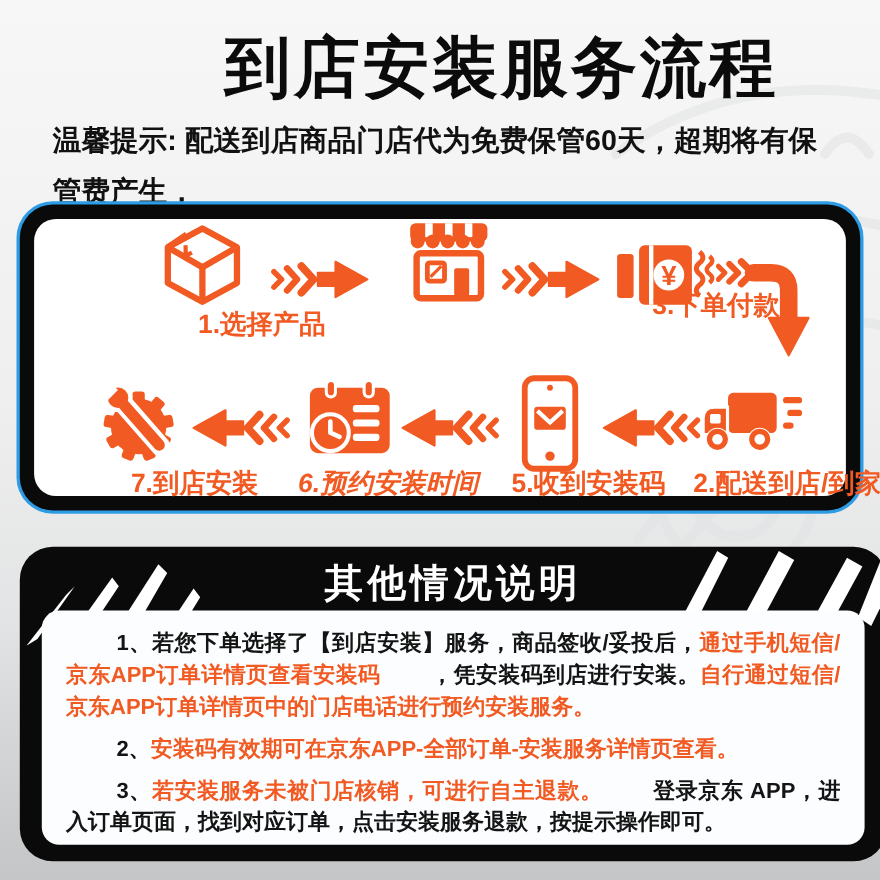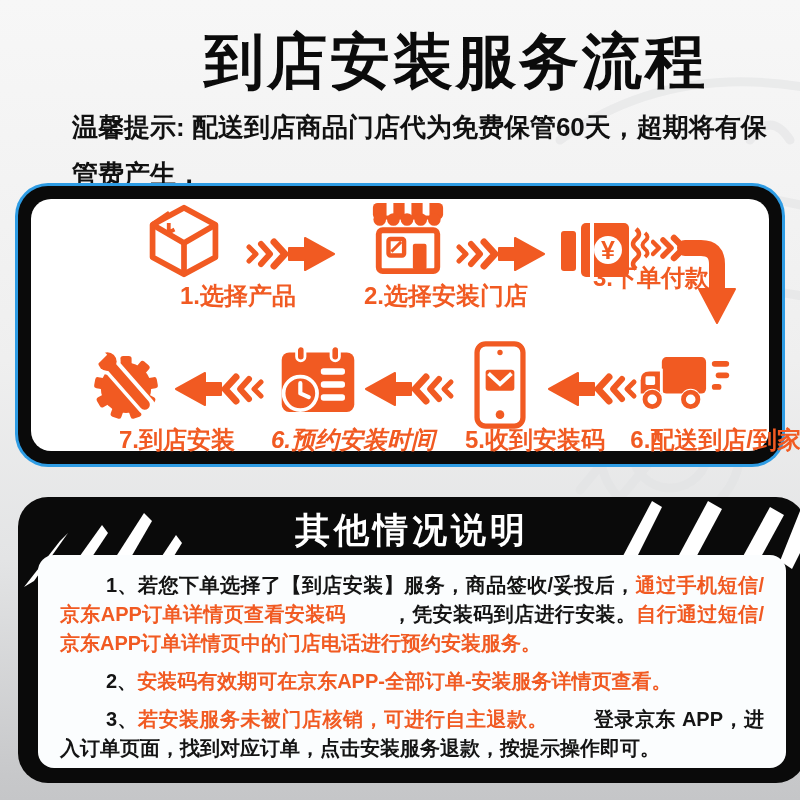--- a/index.html
+++ b/index.html
@@ -6,21 +6,21 @@
   body{font-family:"Liberation Sans","DejaVu Sans",sans-serif;}
   .canvas{position:relative;width:800px;height:800px;overflow:hidden;
     background:linear-gradient(180deg,#f7f7f7 0%,#efefef 45%,#e3e4e5 70%,#c7c8ca 97%,#c5c6c8 100%);}
   
   .watermark{position:absolute;right:-20px;top:20px;opacity:.55;}
   
   .main-title{position:absolute;left:16px;top:22px;width:100%;text-align:center;
     font-size:60px;font-weight:900;color:#0b0b0b;letter-spacing:3px;padding-left:40px;}
   
   .notice{position:absolute;left:48px;top:104px;width:716px;font-size:26px;font-weight:700;
-    color:#111;line-height:47px;margin-left:24px;}
+    color:#111;line-height:47px;}
   
   .flow-box{position:absolute;left:18px;top:186px;width:764px;height:278px;background:#0a0a0a;
     border-radius:30px;box-shadow:0 0 0 3px #2e9ce4;box-sizing:border-box;}
   .flow-inner{position:absolute;inset:13px;background:#ffffff;border-radius:20px;}
   .flow-item{position:absolute;}
   .step-label{position:absolute;font-size:24px;font-weight:800;color:#f15a22;text-align:right;line-height:30px;white-space:nowrap;}
   
   .other-box{position:absolute;left:18px;top:497px;width:788px;height:286px;background:#0a0a0a;
     border-radius:30px;overflow:hidden;}
   .other-title{position:absolute;left:0;top:10px;width:100%;text-align:center;
@@ -119,21 +119,20 @@
         <svg width="88" height="96" viewBox="0 0 88 96" fill="none" stroke="#f15a22" stroke-linecap="round" stroke-linejoin="round">
           <polyline points="2,9 8,15 2,21" stroke-width="4.5"></polyline>
           <polyline points="12,7 20,15 12,23" stroke-width="5.5"></polyline>
           <polyline points="23,5 33,15 23,25" stroke-width="6.5"></polyline>
           <path d="M34 15 H50 Q66 15 66 31 V58" stroke-width="16"></path>
           <polygon points="48,56 84,56 66,90" fill="#f15a22" stroke-width="2"></polygon>
         </svg>
       </div>
 
       <div class="step-label" style="left:65px;top:82px;width:200px;">1.选择产品</div>
-      <div class="step-label" style="left:257px;top:82px;width:240px;">2.选择安装门店</div>
       <div class="step-label" style="left:478px;top:64px;width:200px;">3.下单付款</div>
 
       <div class="flow-item" style="left:52px;top:142px;">
         <svg width="86" height="86" viewBox="0 0 92 92">
           <g fill="#f15a22">
             <rect x="40" y="16" width="12" height="14" rx="3" transform="rotate(0 46 50)"></rect>
             <rect x="40" y="16" width="12" height="14" rx="3" transform="rotate(40 46 50)"></rect>
             <rect x="40" y="16" width="12" height="14" rx="3" transform="rotate(80 46 50)"></rect>
             <rect x="40" y="16" width="12" height="14" rx="3" transform="rotate(120 46 50)"></rect>
             <rect x="40" y="16" width="12" height="14" rx="3" transform="rotate(160 46 50)"></rect>
@@ -207,21 +206,21 @@
           <circle cx="60" cy="50" r="7.5" fill="#ffffff" stroke="#f15a22" stroke-width="5"></circle>
           <rect x="82" y="10" width="18" height="6" rx="3" fill="#f15a22"></rect>
           <rect x="86" y="22" width="14" height="6" rx="3" fill="#f15a22"></rect>
           <rect x="82" y="34" width="10" height="6" rx="3" fill="#f15a22"></rect>
         </svg>
       </div>
 
       <div class="step-label" style="left:4px;top:226px;width:200px;">7.到店安装</div>
       <div class="step-label" style="left:164px;top:226px;width:240px;font-style:italic;">6.预约安装时间</div>
       <div class="step-label" style="left:354px;top:226px;width:220px;">5.收到安装码</div>
-      <div class="step-label" style="left:530px;top:226px;width:240px;">6.配送到店/到家</div>
+      <div class="step-label" style="left:530px;top:226px;width:240px;">2.配送到店/到家</div>
     </div>
   </div>
 
   <div class="other-box">
     <svg class="slashes-left" width="220" height="100" viewBox="0 0 220 100" fill="#ffffff">
       <polygon points="0,86 10,80 44,32 36,40"></polygon>
       <polygon points="28,94 78,24 84,32 40,98"></polygon>
       <polygon points="70,90 120,12 128,20 84,96"></polygon>
       <polygon points="116,88 152,34 158,42 126,94"></polygon>
       <polygon points="158,82 172,58 176,62 164,86"></polygon>

